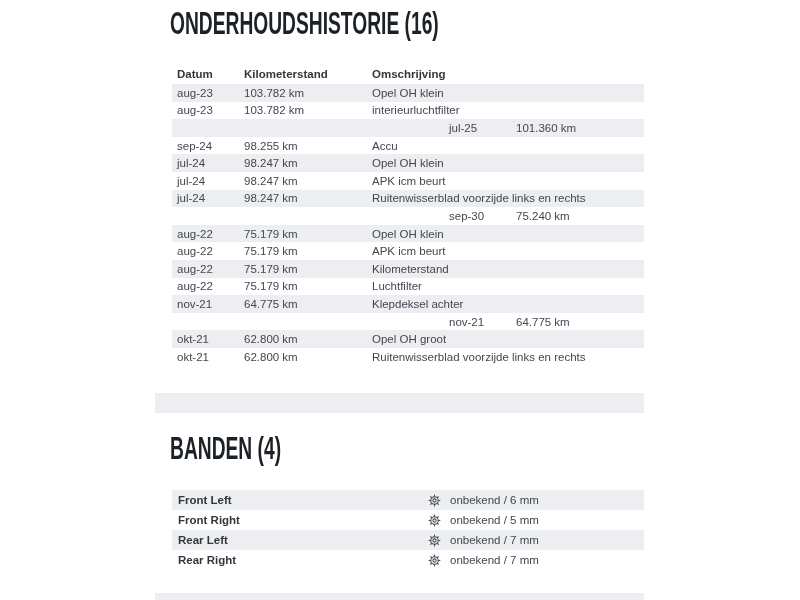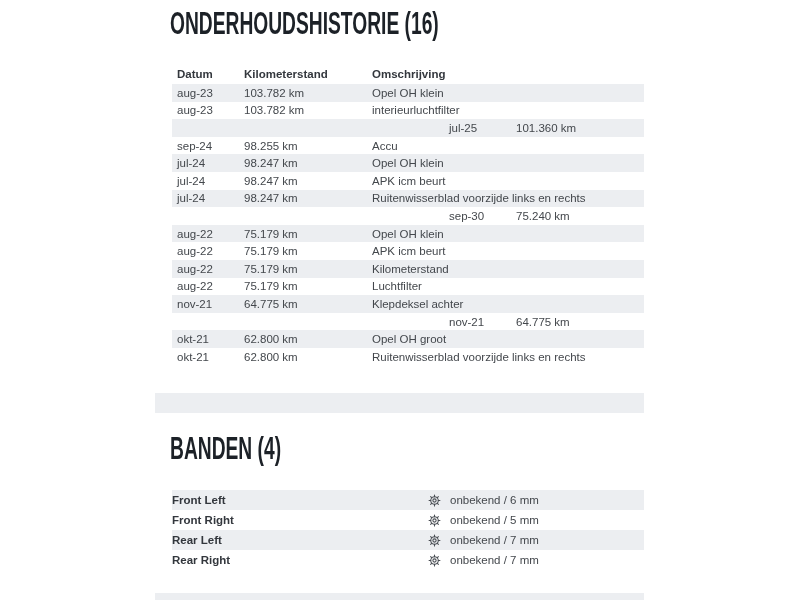--- a/index.html
+++ b/index.html
@@ -72,21 +72,21 @@
     width: 472px;
   }
   .trow {
     display: flex;
     align-items: center;
     height: 20px;
     font-size: 11.5px;
   }
   .tlabel {
     width: 256px;
-    padding-left: 0;
+    padding-left: 6px;
     box-sizing: border-box;
     font-weight: bold;
     color: #33373d;
     flex: 0 0 auto;
   }
   .tgear {
     width: 22px;
     flex: 0 0 auto;
     display: flex;
     align-items: center;

